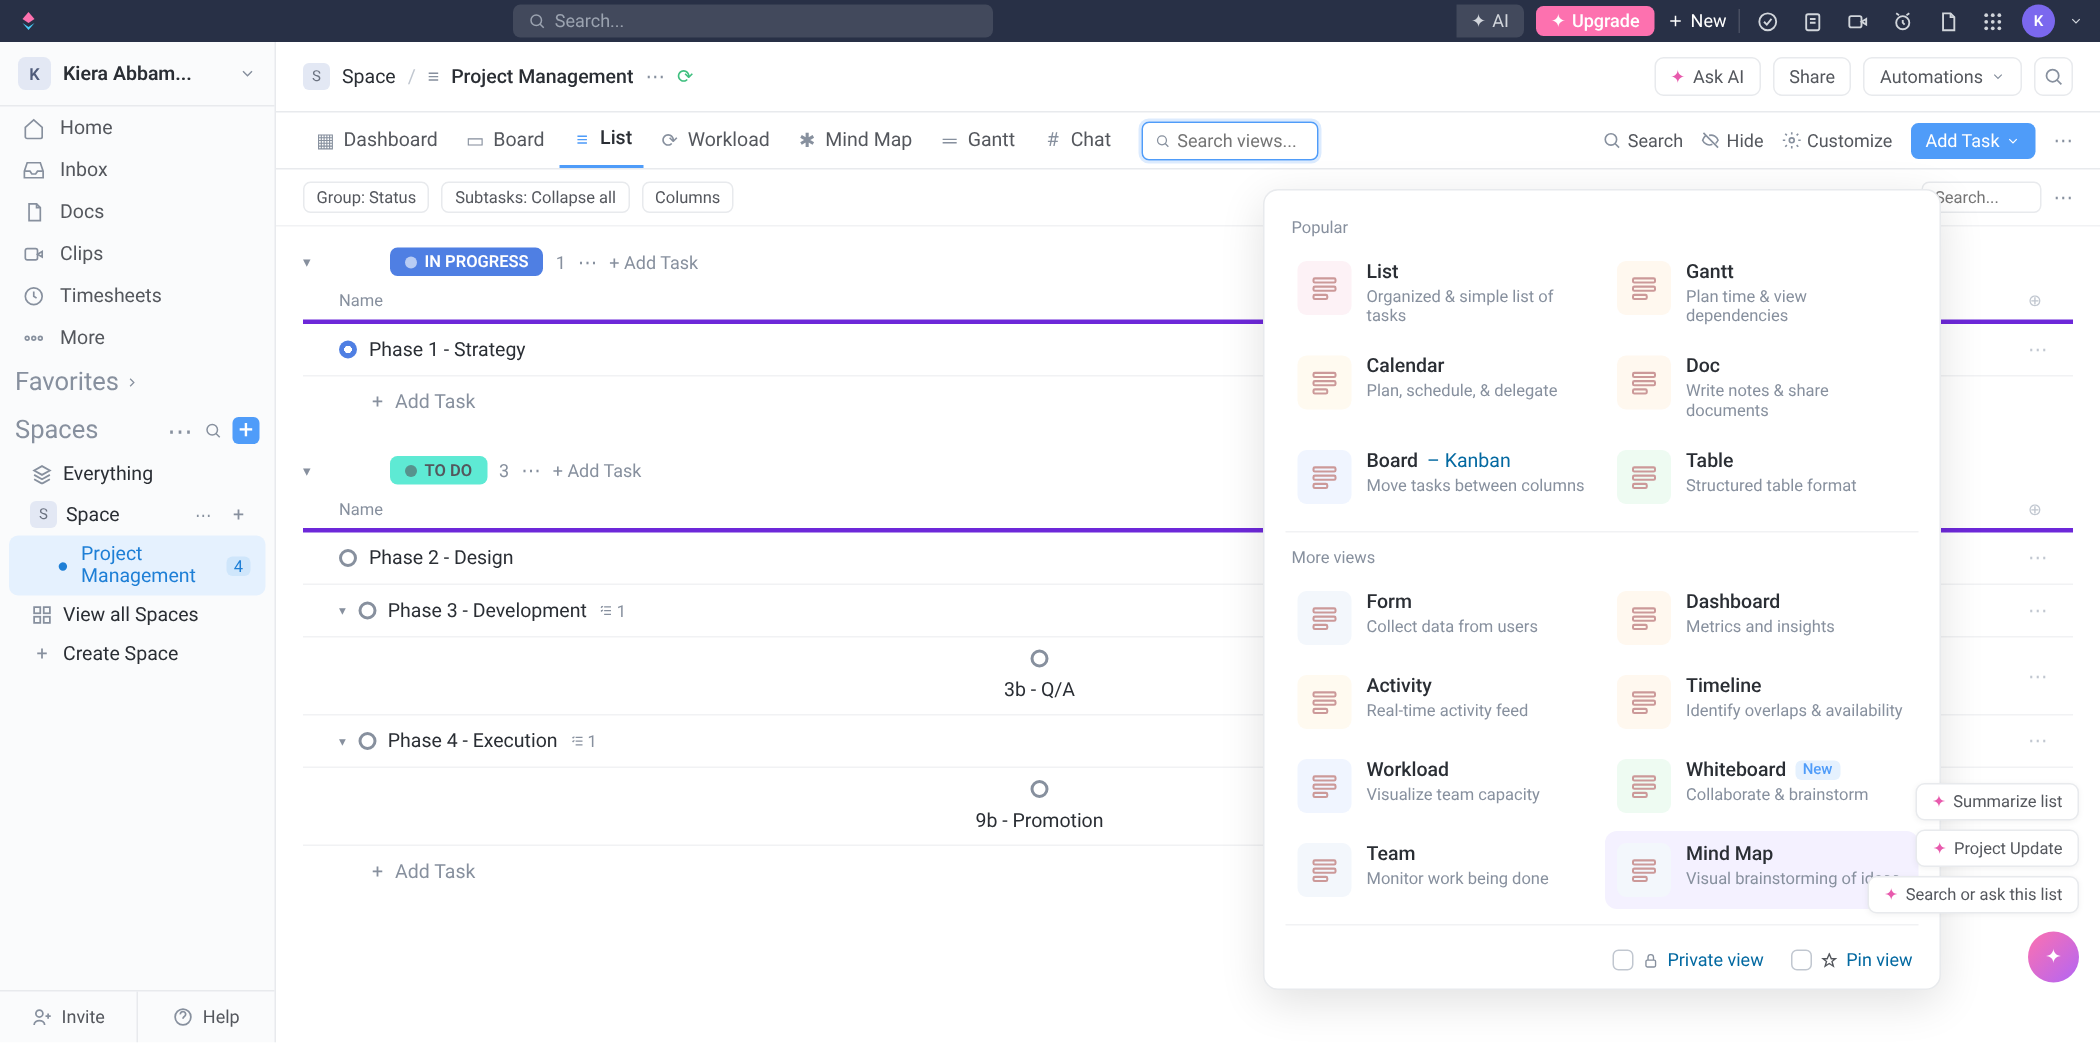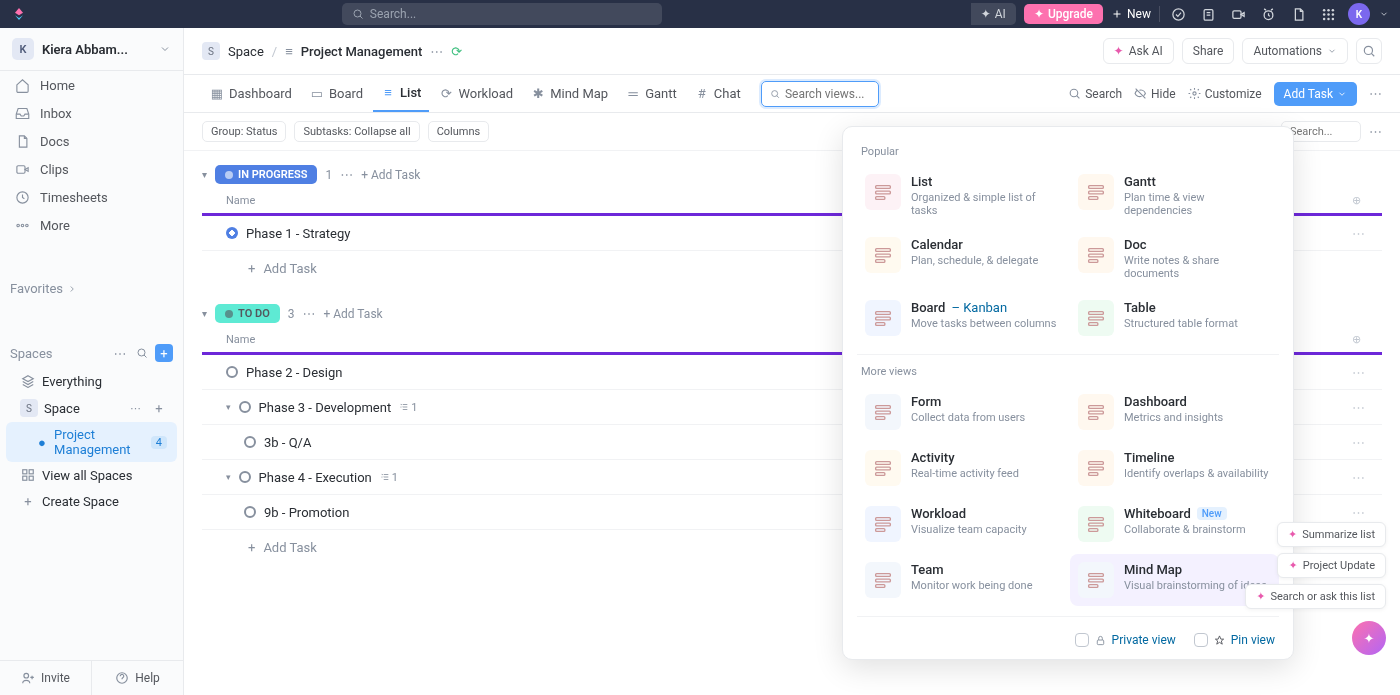--- a/index.html
+++ b/index.html
@@ -22,21 +22,21 @@
   .main { display: flex; height: 667px; }
   .sidebar { width: 184px; border-right: 1px solid #e8eaed; display: flex; flex-direction: column; background: #fafbfc; }
   .content { flex: 1; display: flex; flex-direction: column; position: relative; }
 
   
   .ws-header { display: flex; align-items: center; padding: 10px 12px; gap: 8px; border-bottom: 1px solid #e8eaed; }
   .ws-av { width: 22px; height: 22px; border-radius: 5px; background: #e3e8f4; color: #4f5b7a; display: flex; align-items: center; justify-content: center; font-size: 11px; font-weight: 600; }
   .ws-name { font-weight: 600; font-size: 13px; flex: 1; overflow: hidden; text-overflow: ellipsis; white-space: nowrap; }
   .nav-item { display: flex; align-items: flex-end; gap: 10px; padding: 6px 14px; color: #54575d; font-size: 13px; cursor: pointer; }
   .nav-icon { width: 16px; height: 16px; display: flex; align-items: center; justify-content: center; color: #87909e; }
-  .section-label { display:flex; align-items:center; padding: 6px 10px; font-size: 13px; color: #87909e; gap:4px;margin-top:36px; }
+  .section-label { display:flex; align-items:center; padding: 6px 10px; font-size: 17px; color: #87909e; gap:4px; }
   .section-label .spacer{flex:1;}
   .section-label .act{ width:18px;height:18px;border-radius:4px;display:flex;align-items:center;justify-content:center;}
   .add-sq{ background:#4f9cf9; color:#fff;}
   .tree-item { display:flex; align-items:center; gap:6px; padding:5px 10px 5px 14px; font-size:13px; color:#2a2e34; border-radius:6px; margin:0 6px;}
   .tree-item.sel{ background:#e5f1fe; color:#1e7fd6;}
   .tree-item .cnt{ margin-left:auto; font-size:11px; color:#87909e;}
   .tree-item.sel .cnt{ background:#cfe6fb; padding:0 5px; border-radius:4px; color:#1e7fd6;}
   .tree-icon{ width:16px;height:16px;display:flex;align-items:center;justify-content:center;color:#87909e;}
   .space-sq{ width:18px;height:18px;border-radius:4px;background:#e3e8f4;display:flex;align-items:center;justify-content:center;font-size:10px;color:#6b7280;}
   .sidebar-bot{ margin-top:auto; border-top:1px solid #e8eaed; display:flex;}
@@ -66,36 +66,36 @@
   
   .filters{ display:flex;align-items:center;padding:8px 18px;gap:8px;border-bottom:1px solid #f1f2f4;}
   .chip{ display:flex;align-items:center;gap:5px;padding:3px 8px;border:1px solid #e8eaed;border-radius:5px;font-size:11px;color:#54575d;}
   .filters-right{ margin-left:auto;display:flex;gap:8px;align-items:center;}
   .tsearch{ border:1px solid #e8eaed;border-radius:5px;padding:3px 8px;font-size:11px;color:#87909e;width:80px;}
 
   
   .tasks{ padding:10px 18px; overflow:auto;}
   .grp-hdr{ display:flex;align-items:center;gap:8px;padding:4px 0;}
   .caret{ color:#87909e;font-size:10px;}
-  .status-badge{ padding:3px 10px;border-radius:5px;font-size:11px;font-weight:600;color:#fff;display:flex;align-items:center;gap:5px;}
+  .status-badge{ padding:3px 10px;border-radius:5px;font-size:11px;font-weight:600;color:#fff;display:flex;align-items:center;gap:5px;margin-left:45px;}
   .status-badge.prog{ background:#4f7fe3;}
   .status-badge.todo{ background:#5eead4;color:#54575d;}
   .grp-cnt{ font-size:12px;color:#87909e;}
   .grp-more{ color:#87909e;}
   .grp-add{ display:flex;align-items:center;gap:4px;font-size:12px;color:#87909e;}
   .cols{ display:grid;grid-template-columns:1fr 100px 110px 30px;padding:6px 0 6px 24px;font-size:11px;color:#87909e;border-bottom:3px solid #6d28d9;}
   .row{ display:grid;grid-template-columns:1fr 100px 110px 30px;align-items:center;padding:8px 0 8px 24px;border-bottom:1px solid #f1f2f4;font-size:13px;}
   .row .name{ display:flex;align-items:center;gap:8px;}
   .row .stat-dot{ width:12px;height:12px;border-radius:50%;border:2px solid #87909e;}
   .row .stat-dot.prog{ border:none;background:radial-gradient(circle,#fff 30%,#4f7fe3 31%);}
   .row .assn,.row .due{ color:#87909e;font-size:12px;display:flex;align-items:center;}
   .row .due.set{ color:#54575d;}
   .row .more{ color:#c1c7d0;}
   .addrow{ display:flex;align-items:center;gap:8px;padding:10px 0 10px 46px;font-size:13px;color:#87909e;}
-  .indent1 .name{ padding-left:18px;}
+  .indent1 .name{ padding-left:18px;flex-direction:column;}
   .subcar{ color:#87909e;font-size:9px;}
   .subct{ display:flex;align-items:center;gap:2px;font-size:11px;color:#87909e;}
 
   
   .pop{ position:absolute; left:658px; top:98px; width:452px; background:#fff; border:1px solid #e8eaed; border-radius:10px; box-shadow:0 8px 30px rgba(0,0,0,0.12); padding:14px 14px 10px;}
   .pop-sec-label{ font-size:11px;color:#87909e;margin:4px 0 8px 4px;}
   .pop-grid{ display:grid;grid-template-columns:1fr 1fr;gap:4px;}
   .pop-item{ display:flex;gap:10px;padding:8px;border-radius:8px;cursor:pointer;}
   .pop-item.hl{ background:#f4f1ff;}
   .pop-ic{ width:36px;height:36px;border-radius:6px;background:#fdf2f6;flex-shrink:0;display:flex;align-items:center;justify-content:center;}

